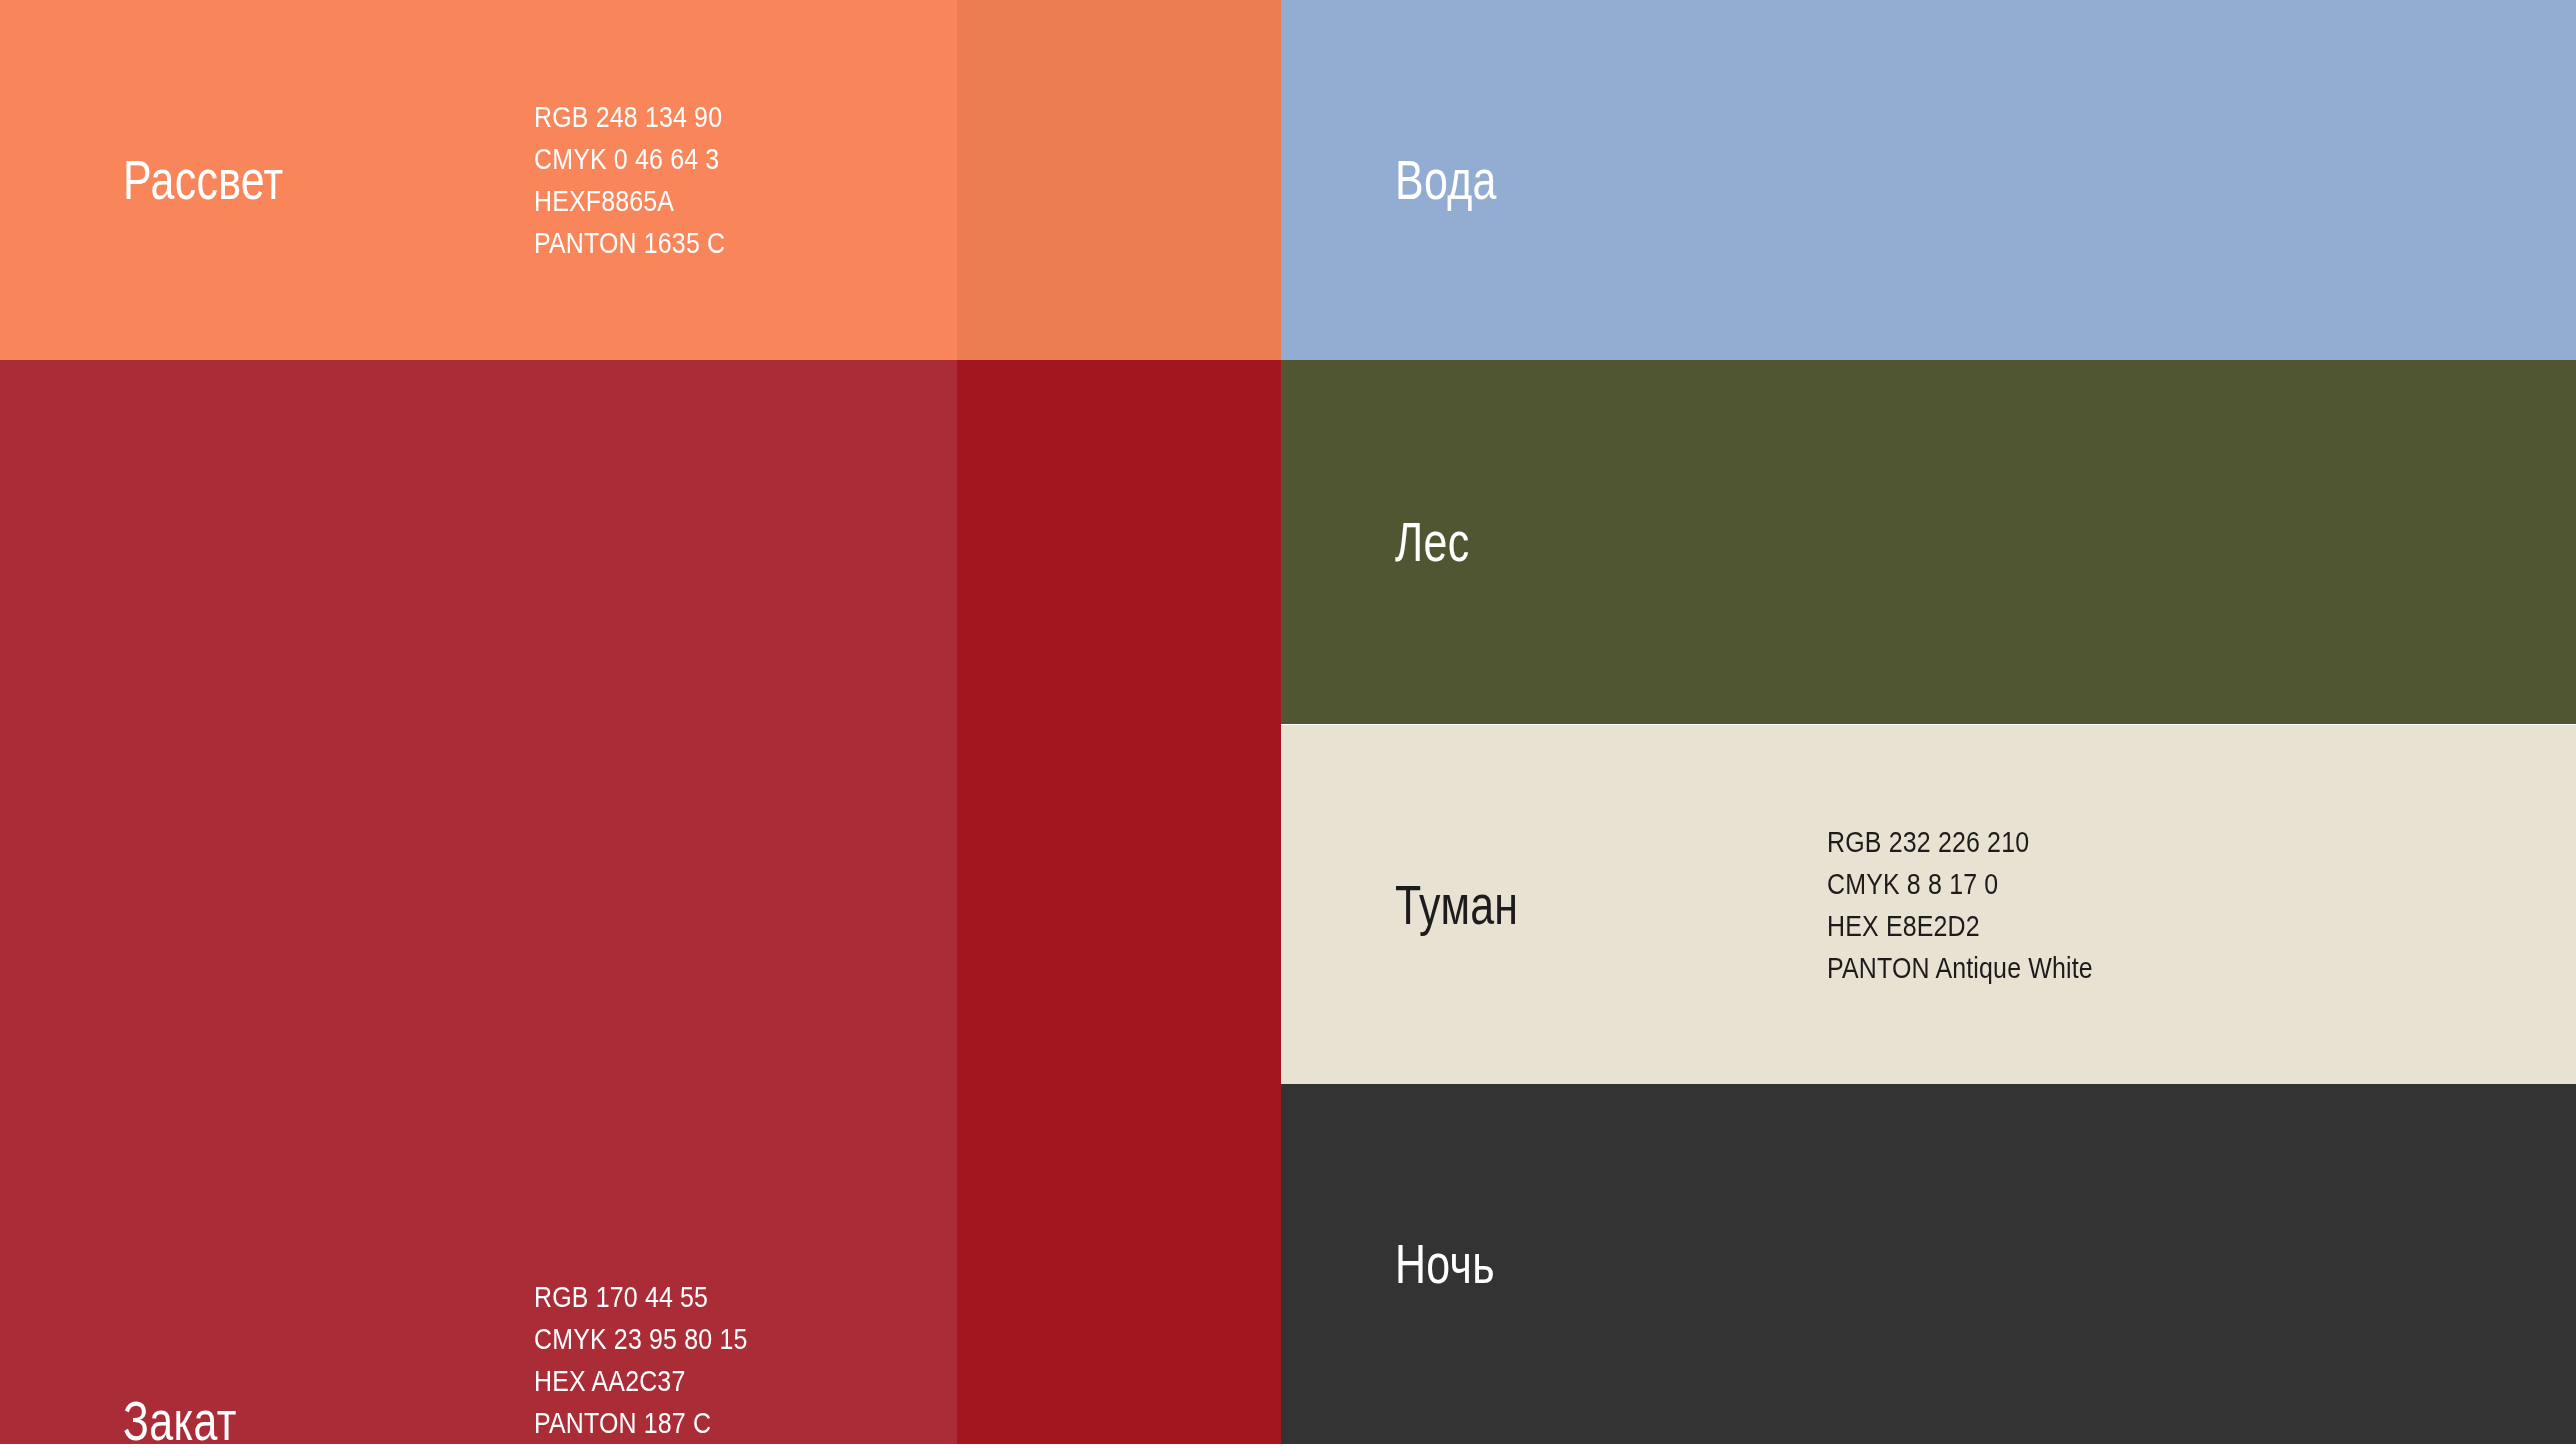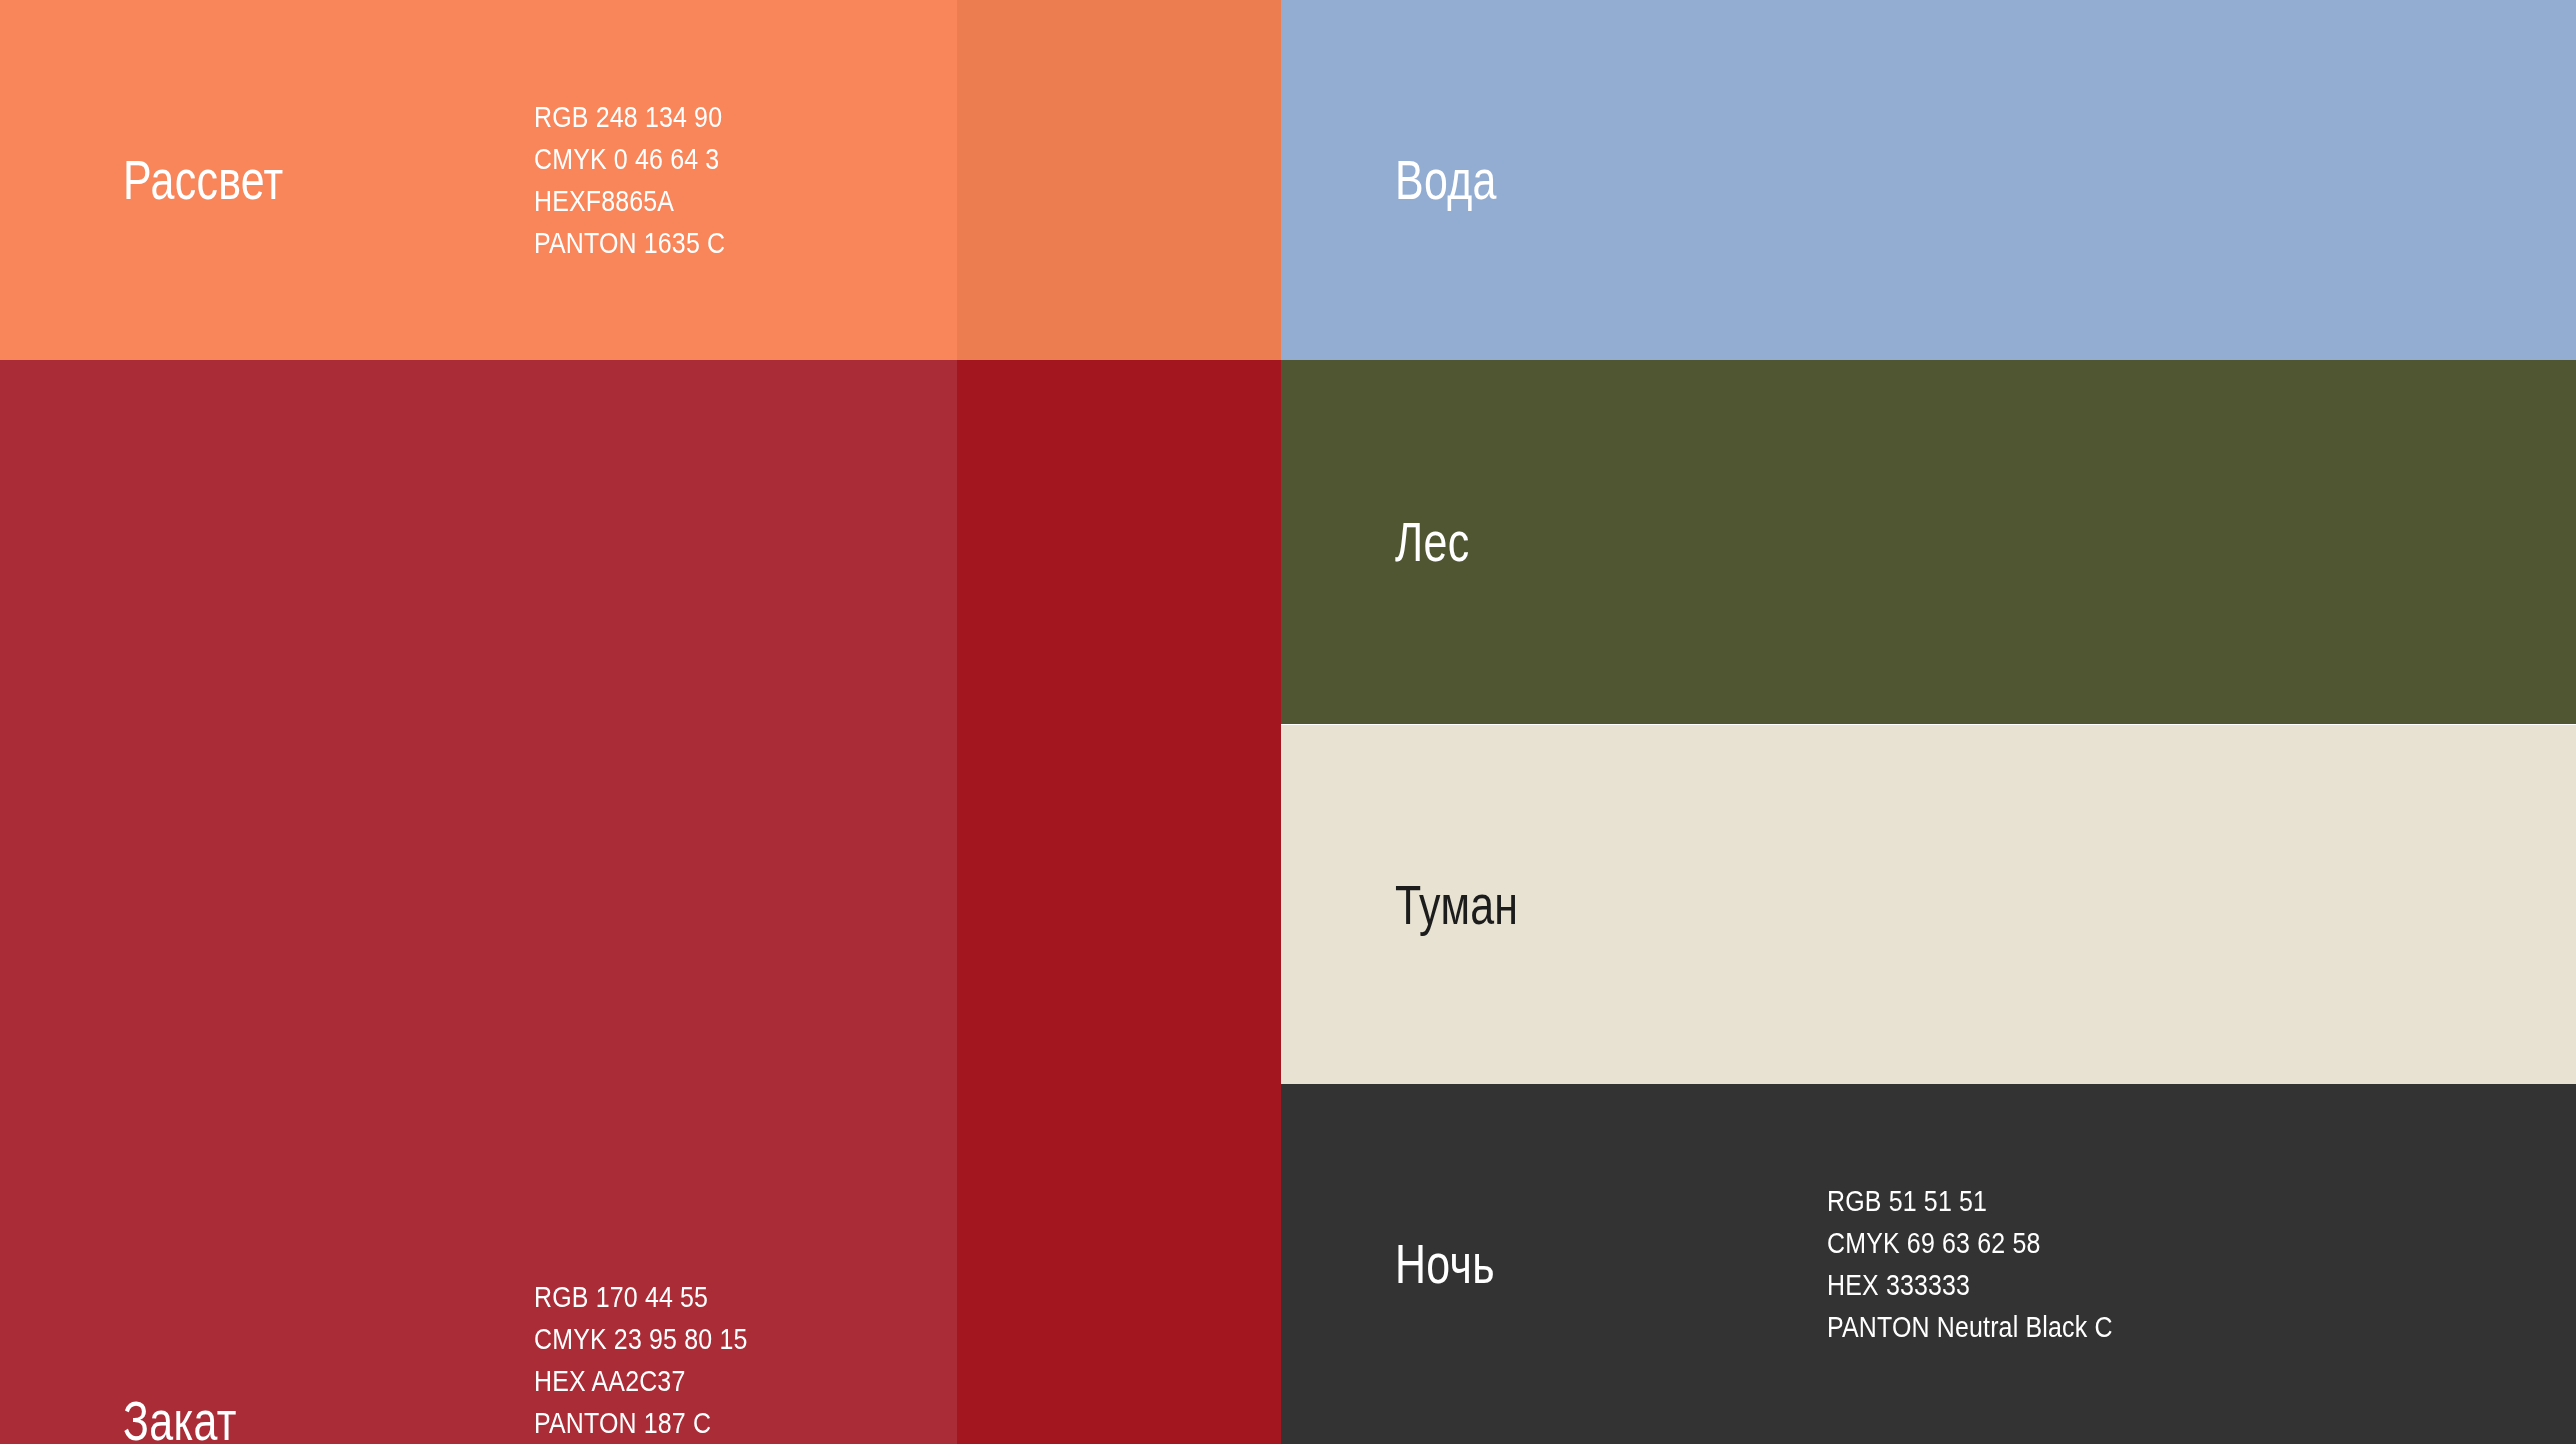--- a/index.html
+++ b/index.html
@@ -128,31 +128,31 @@
 
   <div class="swatch on-dark" id="sw-forest" style="left: 1281px; top: 360px; width: 1295px; height: 364px; background: rgb(80, 86, 50); color: rgb(255, 255, 255);">
     <div class="swatch-inner" style="padding-left:114px;">
       <div class="swatch-name" style="width:432px;">Лес</div>
     </div>
   </div>
 
   <div class="swatch on-light" id="sw-fog" style="left: 1281px; top: 725px; width: 1295px; height: 360px; background: rgb(232, 226, 210); color: rgb(28, 28, 28);">
     <div class="swatch-inner" style="padding-left:114px;">
       <div class="swatch-name" style="width:432px;">Туман</div>
+      <div class="spec-list">
+        <div class="spec-line">RGB 232 226 210</div>
+        <div class="spec-line">CMYK 8 8 17 0</div>
+        <div class="spec-line">HEX E8E2D2</div>
+        <div class="spec-line">PANTON Antique White</div>
+      </div>
     </div>
   </div>
 
   <div class="swatch on-dark" id="sw-night" style="left: 1281px; top: 1084px; width: 1295px; height: 360px; background: rgb(51, 51, 51); color: rgb(255, 255, 255);">
     <div class="swatch-inner" style="padding-left:114px; align-items:center; padding-bottom:72px;">
       <div class="swatch-name" style="width:432px;">Ночь</div>
-      <div class="spec-list">
-        <div class="spec-line">RGB 51 51 51</div>
-        <div class="spec-line">CMYK  69 63 62 58</div>
-        <div class="spec-line">HEX 333333</div>
-        <div class="spec-line">PANTON Neutral Black C</div>
-      </div>
     </div>
   </div>
 
   <div class="bottom-gutter"></div>
 
 </div>
 
 
 </body></html>

